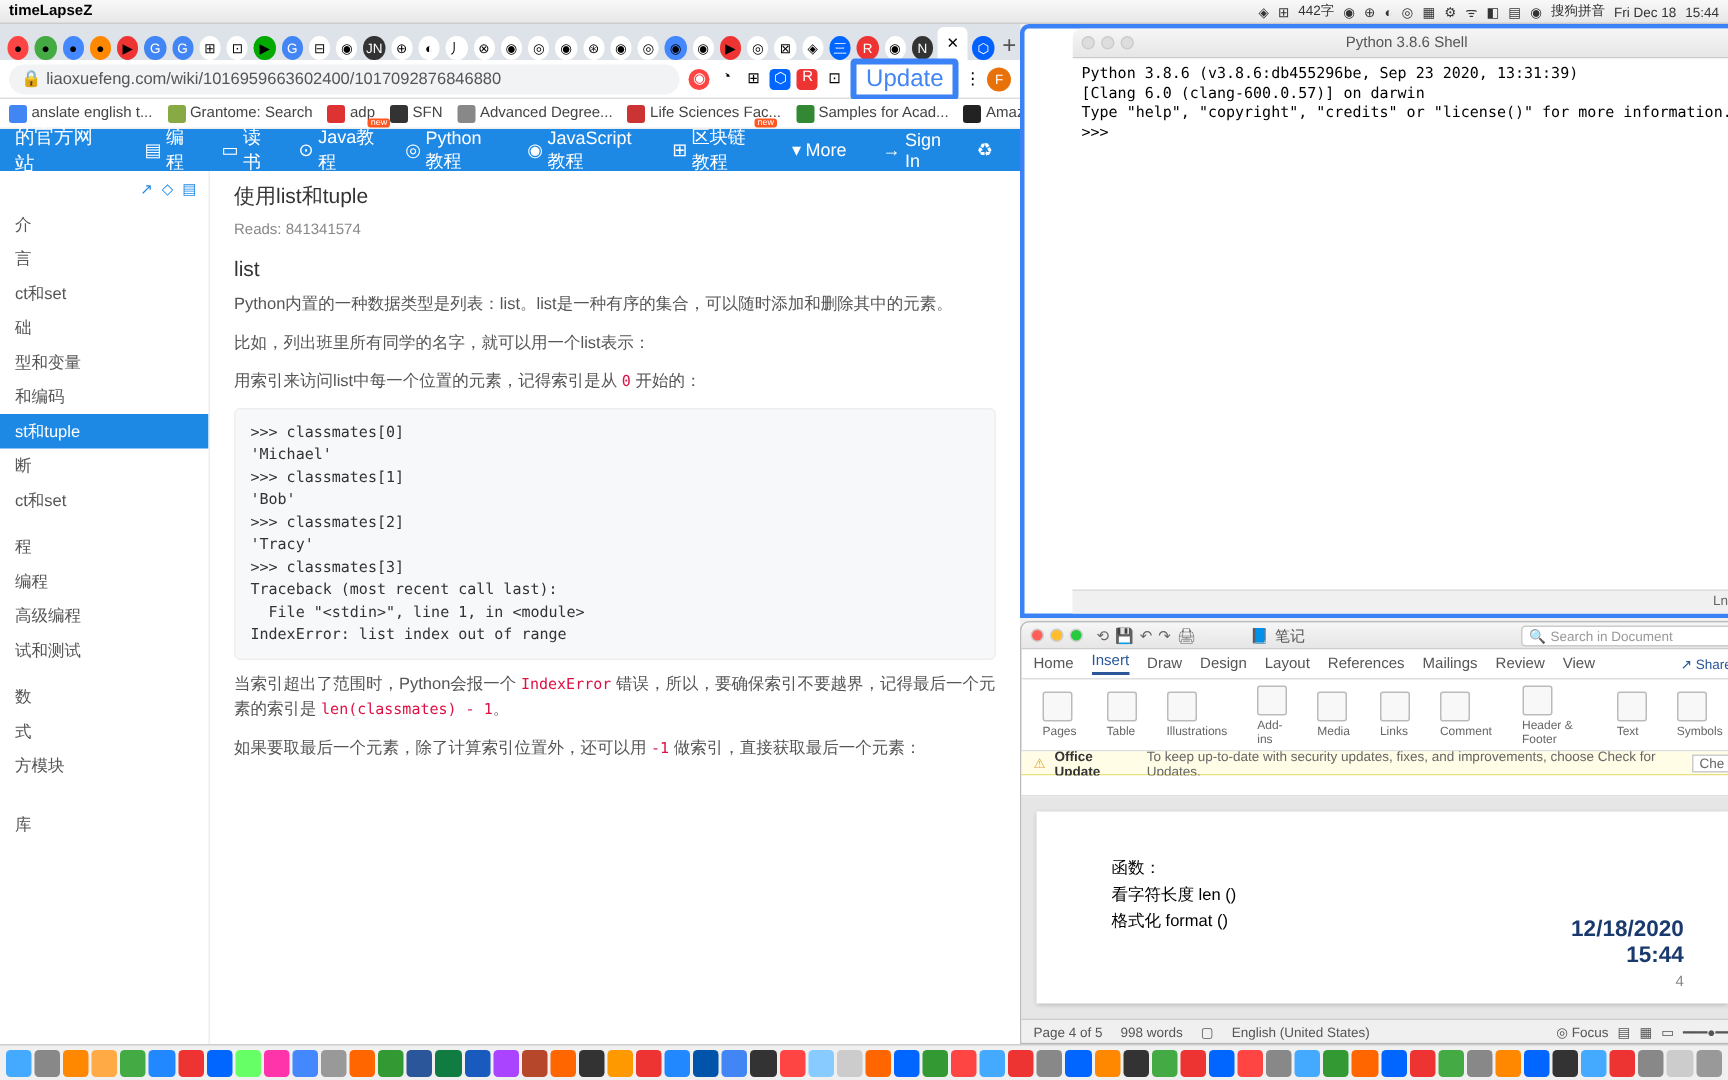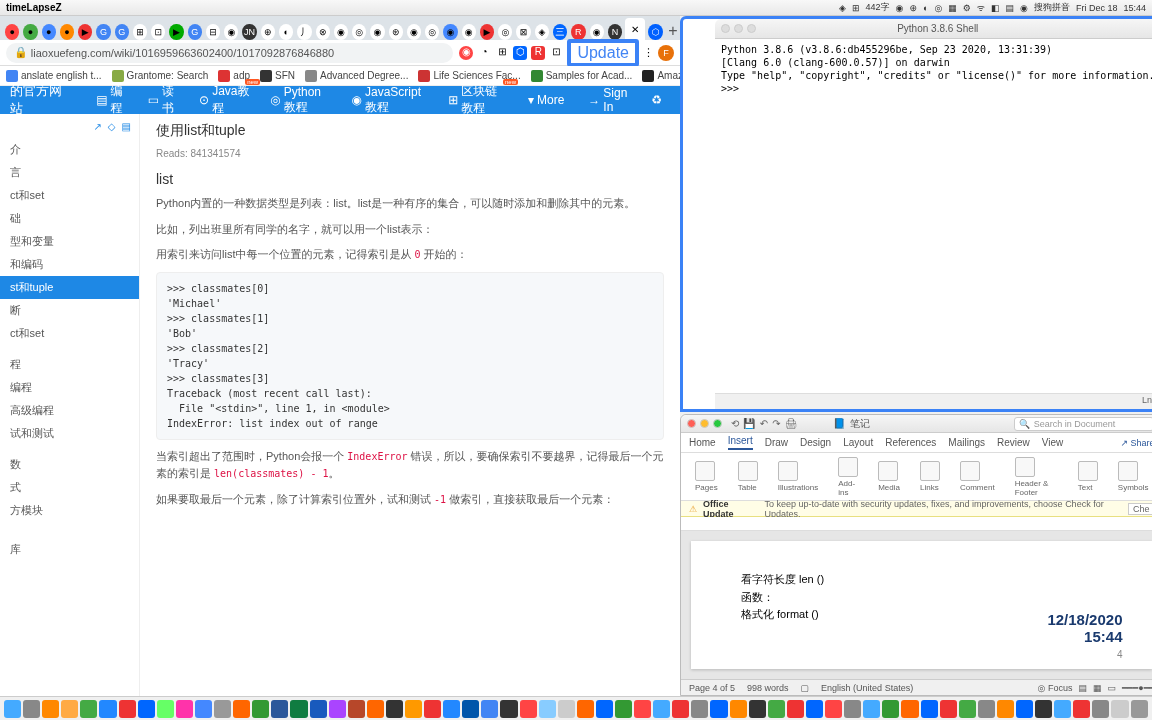--- a/index.html
+++ b/index.html
@@ -271,21 +271,21 @@
 'Michael'
 &gt;&gt;&gt; classmates[1]
 'Bob'
 &gt;&gt;&gt; classmates[2]
 'Tracy'
 &gt;&gt;&gt; classmates[3]
 Traceback (most recent call last):
   File "&lt;stdin&gt;", line 1, in &lt;module&gt;
 IndexError: list index out of range</pre>
         <p><span>当索引超出了范围时，Python会报一个 </span><code>IndexError</code><span> 错误，所以，要确保索引不要越界，记得最后一个元素的索引是 </span><code>len(classmates) - 1</code><span>。</span></p>
-        <p><span>如果要取最后一个元素，除了计算索引位置外，试和测试 </span><code>-1</code><span> 做索引，直接获取最后一个元素：</span></p>
+        <p><span>如果要取最后一个元素，除了计算索引位置外，还可以用 </span><code>-1</code><span> 做索引，直接获取最后一个元素：</span></p>
 
       </div>
     </div>
   </div>
 
   <div class="right-pane">
     <div class="shell">
       <div class="shell-title">
         <div class="traffic">
             <span></span>
@@ -378,22 +378,22 @@
       <div class="update-banner">
         <span style="color:#e8a030">⚠</span>
         <span class="t">Office Update</span>
         <span>To keep up-to-date with security updates, fixes, and improvements, choose Check for Updates.</span>
         <span style="margin-left:auto;border:1px solid #ccc;padding:0 4px;background:#fff">Che</span>
       </div>
       <div class="ruler"></div>
       <div class="doc-area">
         <div class="doc-page">
           <div class="doc-text">
+            <div>函数：</div>
             <div>看字符长度 len ()</div>
-            <div>函数：</div>
             <div>格式化 format ()</div>
           </div>
           <div class="doc-date">
             <div>12/18/2020</div>
             <div>15:44</div>
             <div style="font-size:10px;color:#888;font-weight:normal;text-align:right;margin-top:4px">4</div>
           </div>
         </div>
       </div>
       <div class="word-status">

